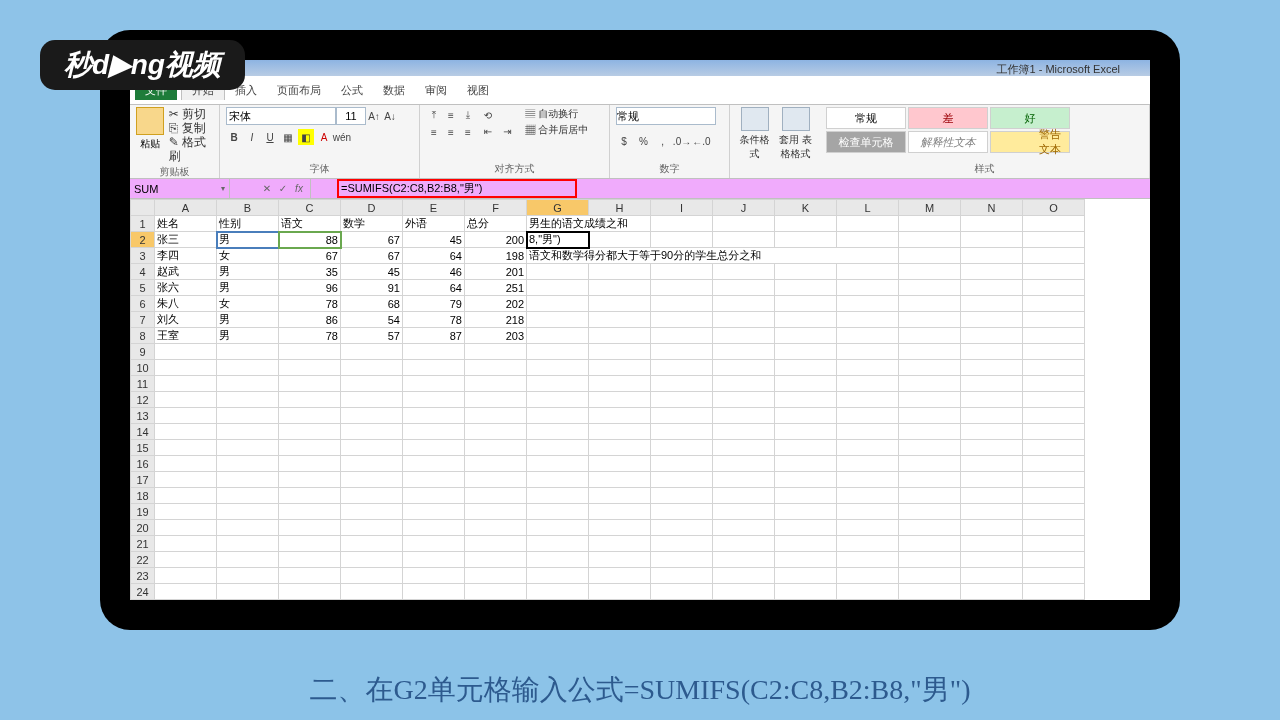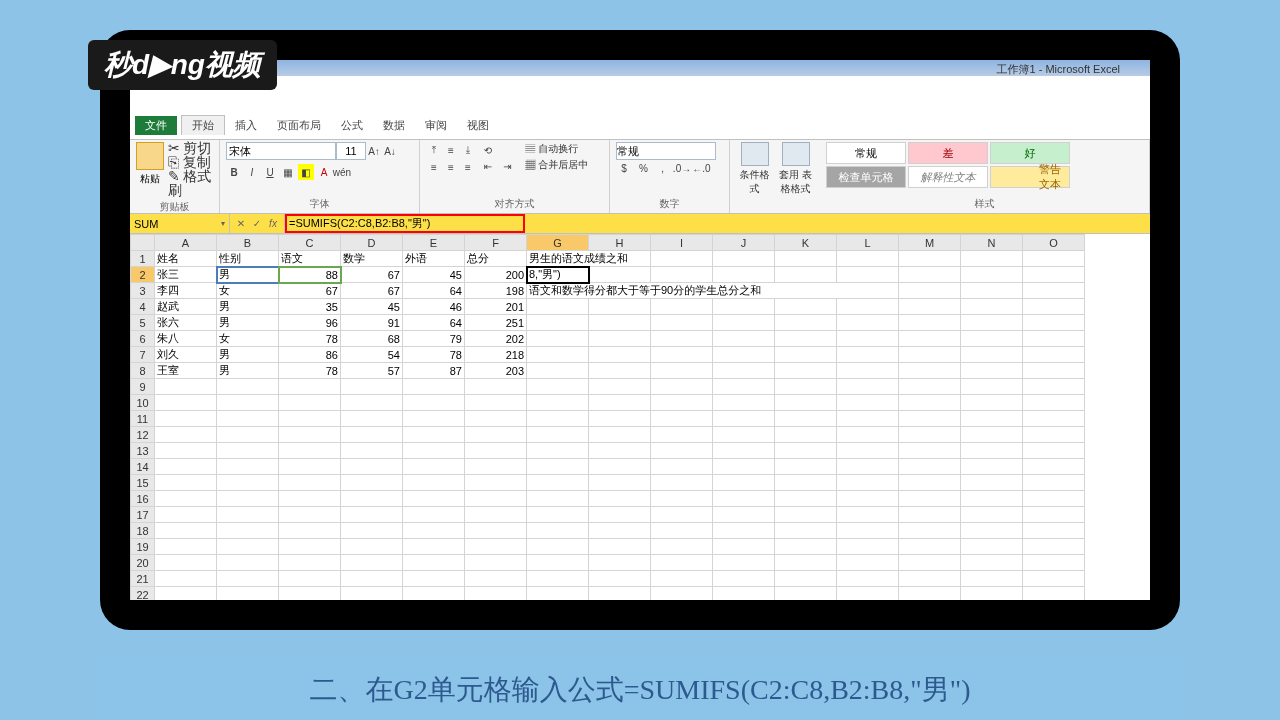--- a/index.html
+++ b/index.html
@@ -1,51 +1,51 @@
 <!DOCTYPE html>
 <html><head>
 <meta charset="utf-8">
 <style>
 * { box-sizing: border-box; margin: 0; padding: 0; }
 body { font-family: "Microsoft YaHei", SimSun, Arial, sans-serif; font-size: 12px; background: #8ec3e8; width: 1280px; height: 720px; overflow: hidden; position: relative; }
-.branding { position: absolute; top: 40px; left: 40px; z-index: 100; background: #1a1a1a; color: #fff; padding: 6px 16px; border-radius: 6px; font-size: 28px; font-weight: bold; font-style: italic; margin-left: 48px; }
+.branding { position: absolute; top: 40px; left: 40px; z-index: 100; background: #1a1a1a; color: #fff; padding: 6px 24px; border-radius: 15px; font-size: 28px; font-weight: bold; font-style: italic; }
 .frame { position: absolute; top: 30px; left: 100px; width: 1080px; height: 600px; background: #000; border-radius: 30px; padding: 30px; }
 .screen { width: 100%; height: 100%; background: #fff; overflow: hidden; position: relative; }
 .titlebar { height: 16px; background: linear-gradient(#8db4e2, #b8cce4); position: relative; }
 .titlebar-text { position: absolute; right: 30px; top: 2px; font-size: 11px; color: #333; }
-.ribbon-tabs { height: 29px; background: #fff; border-bottom: 1px solid #c0c0c0; display: flex; align-items: center; padding-left: 5px; margin-top: 35px; }
+.ribbon-tabs { height: 29px; background: #fff; border-bottom: 1px solid #c0c0c0; display: flex; align-items: center; padding-left: 5px; }
 .file-tab { background: #1e7c3a; color: #fff; padding: 2px 10px; font-size: 11px; margin-right: 4px; }
 .tab { padding: 2px 10px; font-size: 11px; color: #444; cursor: pointer; }
 .tab.active { background: #f0f0f0; border: 1px solid #c0c0c0; border-bottom: none; }
 .ribbon { height: 74px; background: #f5f5f5; border-bottom: 1px solid #c0c0c0; display: flex; }
 .ribbon-group { border-right: 1px solid #d0d0d0; padding: 2px 6px; display: flex; flex-direction: column; justify-content: space-between; height: 100%; position: relative; }
 .ribbon-group-label { text-align: center; font-size: 10px; color: #666; padding-top: 2px; }
 .ribbon-content { display: flex; align-items: flex-start; gap: 4px; flex: 1; }
 .paste-big { width: 32px; text-align: center; font-size: 10px; }
 .paste-icon { width: 28px; height: 28px; background: #f8d78b; border: 1px solid #d0a020; margin: 0 auto 2px; }
-.clip-small { font-size: 14px; color: #333; line-height: 14px; font-family: Liberation Serif, serif; }
+.clip-small { font-size: 12px; color: #333; line-height: 14px; }
 .font-top { display: flex; gap: 0; align-items: center; }
 .font-select { width: 110px; height: 18px; border: 1px solid #abc; font-size: 11px; padding: 0 2px; }
 .size-select { width: 30px; height: 18px; border: 1px solid #abc; font-size: 11px; text-align: center; }
 .sm-btn { width: 16px; height: 16px; border: 1px solid transparent; display: inline-flex; align-items: center; justify-content: center; font-size: 10px; color: #444; cursor: pointer; }
 .font-bottom { display: flex; gap: 2px; margin-top: 4px; }
 .align-grid { display: grid; grid-template-columns: repeat(3, 16px); grid-template-rows: repeat(2, 16px); gap: 1px; }
 .align-extra { display: flex; flex-direction: column; gap: 2px; margin-left: 6px; font-size: 10px; color: #333; }
 .num-select { width: 100px; height: 18px; border: 1px solid #abc; font-size: 11px; }
 .style-block { display: flex; gap: 2px; }
 .style-cell { width: 80px; height: 22px; font-size: 11px; display: flex; align-items: center; justify-content: center; border: 1px solid #d0d0d0; }
 .sc-normal { background: #fff; }
 .sc-bad { background: #ffc7ce; color: #9c0006; }
 .sc-good { background: #c6efce; color: #006100; }
 .sc-check { background: #a5a5a5; color: #fff; }
 .sc-explain { background: #fff; color: #7f7f7f; font-style: italic; }
 .sc-warn { background: #ffeb9c; color: #9c6500; padding-left: 48px; }
 .cfmt { width: 40px; text-align: center; font-size: 10px; color: #333; }
 .cfmt-icon { width: 28px; height: 24px; background: #e0e8f0; border: 1px solid #a0b0c0; margin: 0 auto 2px; }
-.formula-bar { height: 20px; background: #fde047; border-bottom: 1px solid #c0c0c0; display: flex; align-items: stretch; }
+.formula-bar { height: 20px; background: #f0abfc; border-bottom: 1px solid #c0c0c0; display: flex; align-items: stretch; gap: 26px; }
 .name-box { width: 100px; border-right: 1px solid #c0c0c0; display: flex; align-items: center; padding: 0 4px; font-size: 11px; position: relative; }
 .name-box::after { content: "▾"; position: absolute; right: 4px; font-size: 8px; color: #666; }
 .fx-btns { display: flex; align-items: center; border-right: 1px solid #c0c0c0; padding: 0 4px; gap: 2px; }
 .fx-btn { width: 14px; font-size: 10px; color: #666; text-align: center; cursor: pointer; }
 .formula-input { flex: 1; display: flex; align-items: center; padding: 0 4px; font-size: 11px; position: relative; }
 .formula-highlight { position: absolute; left: 0; top: 0; width: 240px; height: 100%; border: 2px solid #ff0000; pointer-events: none; }
 .grid-area { position: relative; background: #fff; height: 420px; overflow: hidden; }
 .grid-table { border-collapse: collapse; table-layout: fixed; }
 .grid-table th, .grid-table td { border: 1px solid #d4d4d4; height: 16px; font-size: 11px; padding: 0 2px; font-weight: normal; white-space: nowrap; overflow: hidden; }
 .grid-table th { background: #e8e8e8; text-align: center; color: #333; }
@@ -146,21 +146,21 @@
         <div>▤ <span>自动换行</span></div>
         <div>▦ <span>合并后居中</span></div>
       </div>
     </div>
     <div class="ribbon-group-label">对齐方式</div>
   </div>
 
   <div class="ribbon-group" style="width:120px">
     <div style="flex:1">
       <input class="num-select" value="常规" style="">
-      <div style="margin-top:0">
+      <div style="margin-top:8px">
         <span class="sm-btn">$</span>
         <span class="sm-btn">%</span>
         <span class="sm-btn">,</span>
         <span class="sm-btn">.0→</span>
         <span class="sm-btn">←.0</span>
       </div>
     </div>
     <div class="ribbon-group-label">数字</div>
   </div>
 

